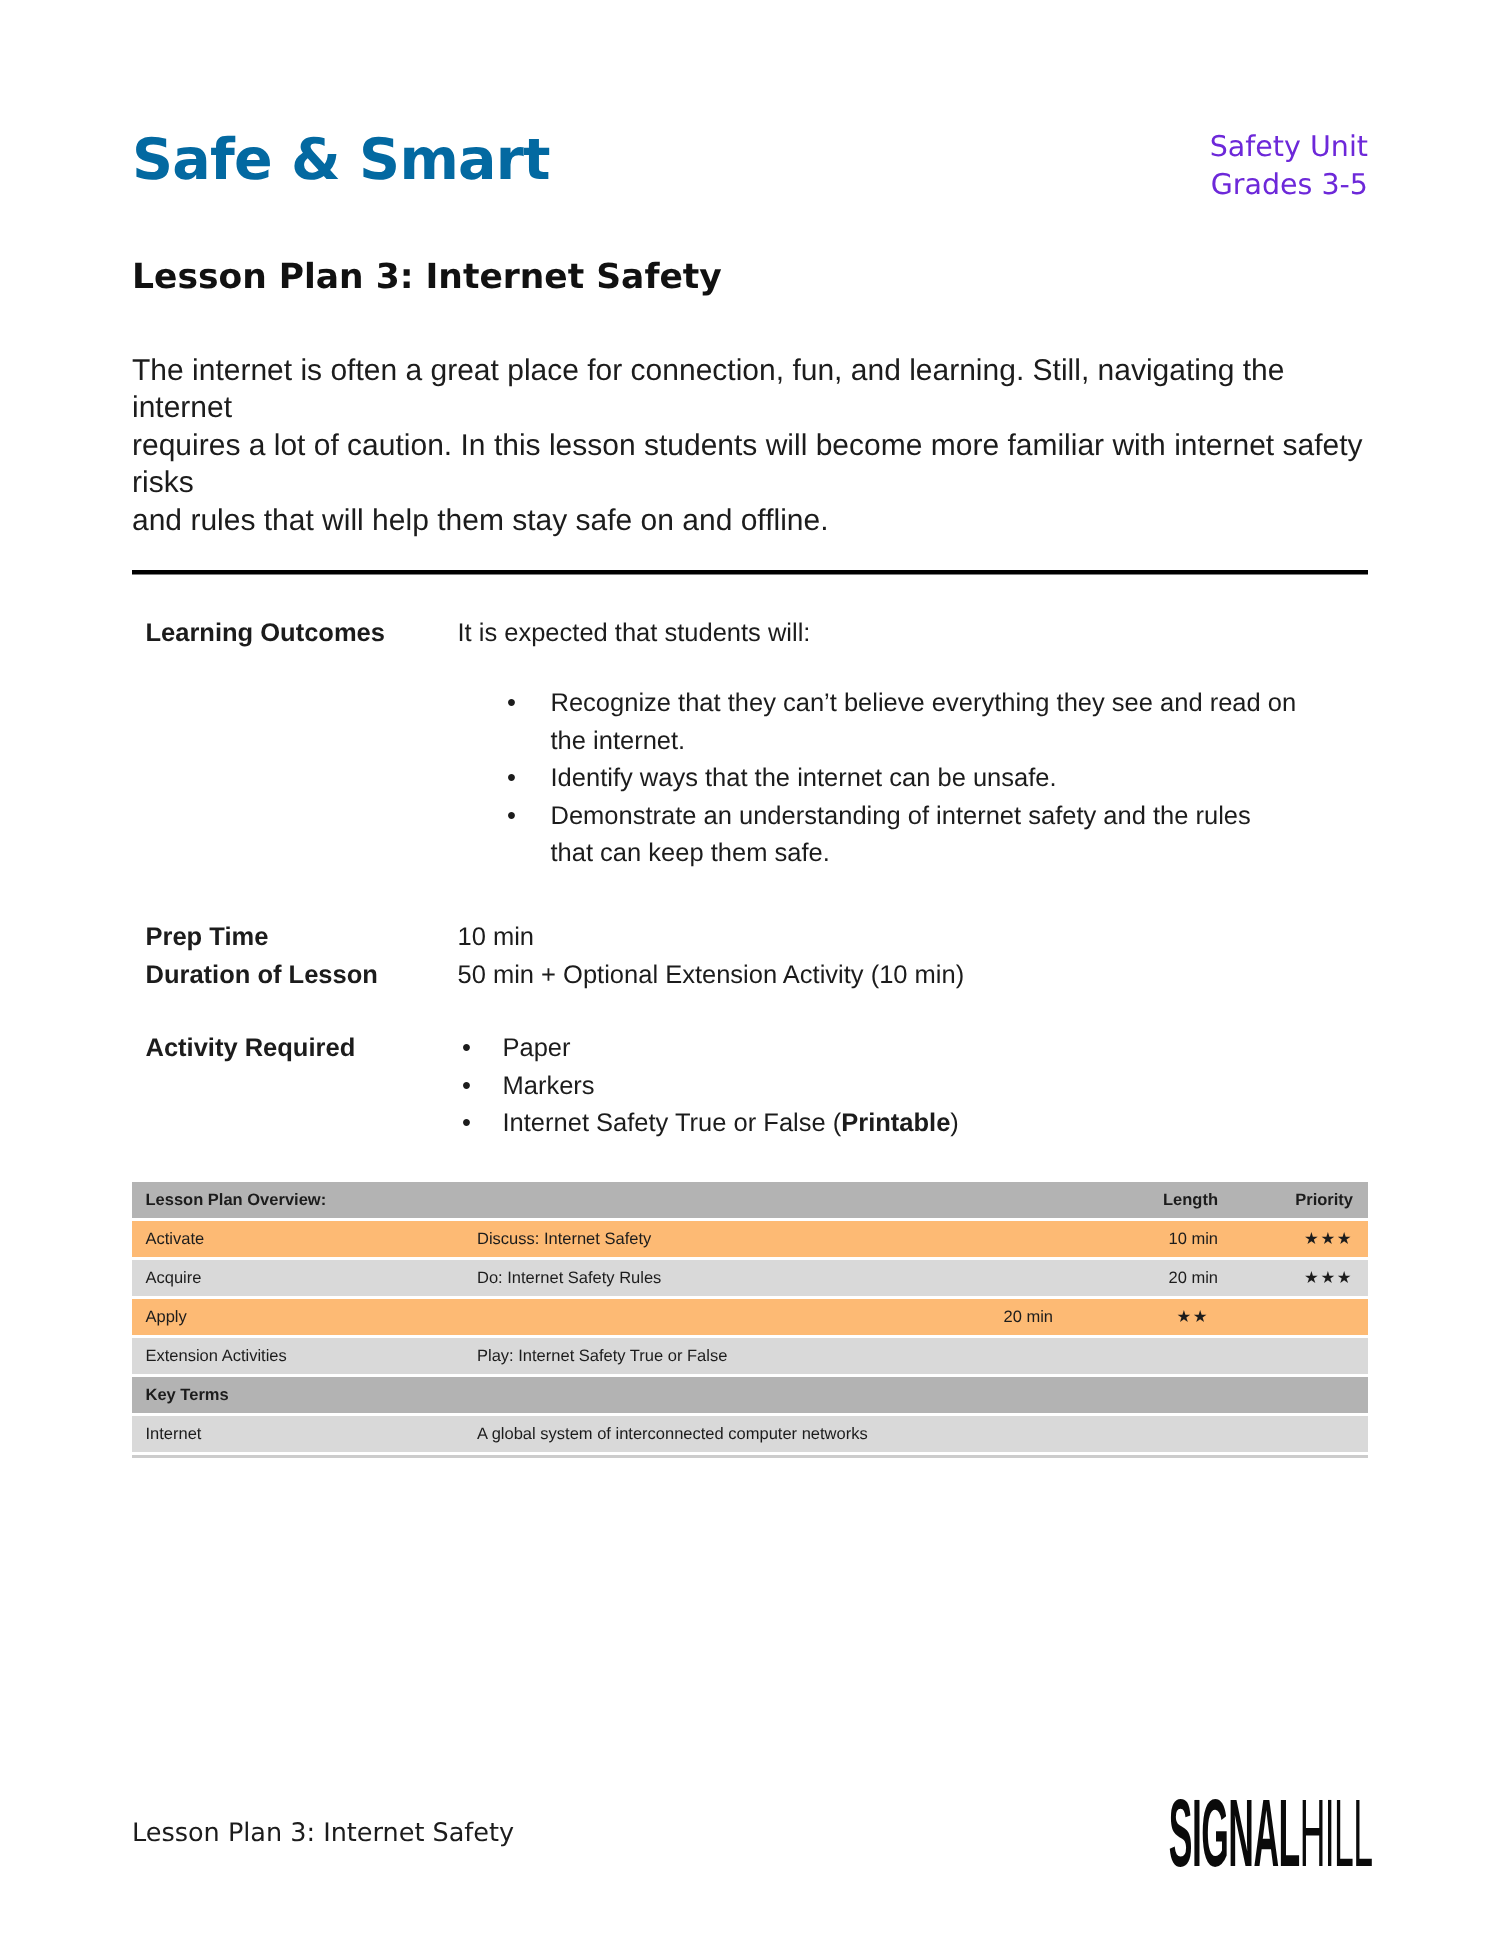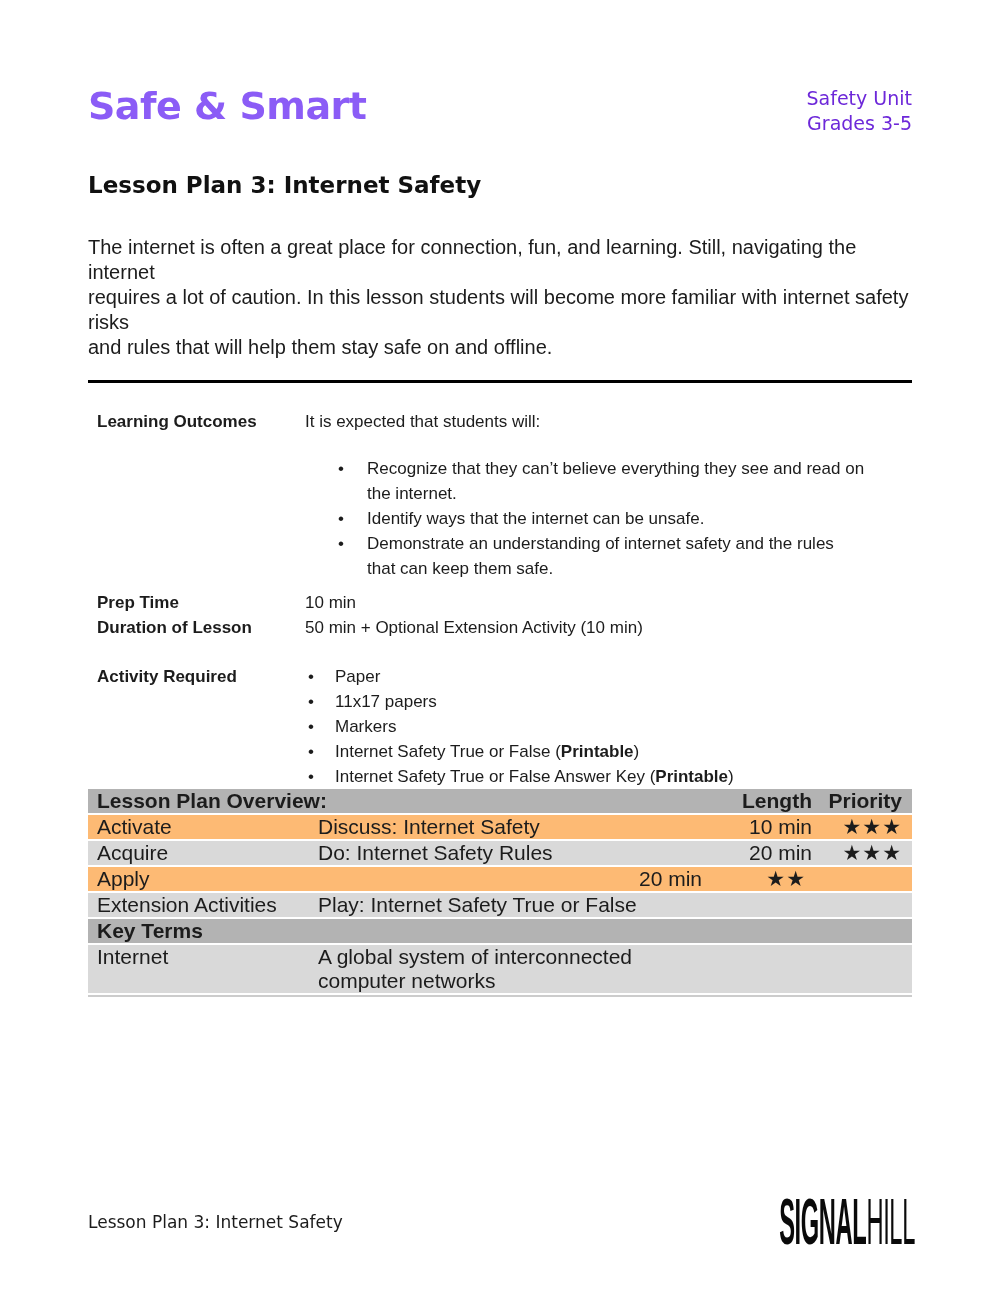--- a/index.html
+++ b/index.html
@@ -21,21 +21,21 @@
     display: flex;
     justify-content: space-between;
     align-items: flex-start;
   }
   .brand-title {
     font-family: "DejaVu Sans", sans-serif;
     font-size: 38px;
     font-weight: 800;
     letter-spacing: -0.5px;
     line-height: 44px;
-    color: #8b5cf6;
+    color: #0369a1;
   }
   .unit-info {
     text-align: right;
     font-family: "DejaVu Sans", sans-serif;
     font-size: 19px;
     font-weight: 400;
     line-height: 25px;
     color: #6d28d9;
     margin-top: 2px;
   }
@@ -61,33 +61,33 @@
     background: #000;
     border: none;
   }
 
   
   .details { margin-top: 26px; padding-left: 9px; }
   .def-row { display: grid; grid-template-columns: 208px 1fr; }
   .def-label { font-weight: 700; font-size: 17px; line-height: 25px; }
   .def-value { font-size: 17px; line-height: 25px; white-space: pre-line; }
   .row-gap-lg { margin-top: 24px; }
-  .row-gap-md { margin-top: 9px; }
+  .row-gap-md { margin-top: 31px; }
 
   ul.bullets { list-style: none; margin: 0; padding: 0; }
   ul.bullets li { position: relative; font-size: 17px; line-height: 25px; white-space: pre-line; }
   ul.outcome-bullets { margin-top: 22px; }
   ul.outcome-bullets li { padding-left: 62px; }
   ul.outcome-bullets li::before { content: "•"; position: absolute; left: 33px; }
   ul.material-bullets li { padding-left: 30px; }
   ul.material-bullets li::before { content: "•"; position: absolute; left: 3px; }
   ul.bullets li b { font-weight: 700; }
 
   
-  .overview-table { width: 824px; font-size: 21px; }
+  .overview-table { margin-top: 27px; width: 824px; font-size: 11px; }
   .t-row {
     display: grid;
     grid-template-columns: 230px 1fr 110px 96px;
     line-height: 24px;
     border-bottom: 2px solid #ffffff;
   }
   .t-row > div:first-child { padding-left: 9px; }
   .t-head { background: var(--header-bg, #b3b3b3); font-weight: 700; }
   .t-head .t-title { grid-column: 1 / 3; }
   .t-alt { background: var(--alt-bg, #d9d9d9); }
@@ -174,24 +174,22 @@
 
       <div class="def-row">
         <div class="def-label">Duration of Lesson</div>
         <div class="def-value">50 min + Optional Extension Activity (10 min)</div>
       </div>
 
       <div class="def-row row-gap-lg">
         <div class="def-label">Activity Required</div>
         <ul class="bullets material-bullets">
           <li><span>Paper</span></li>
-          <li><span>11x17 papers</span></li>
           <li><span>Markers</span></li>
           <li><span>Internet Safety True or False (</span><b>Printable</b><span>)</span></li>
-          <li><span>Internet Safety True or False Answer Key (</span><b>Printable</b><span>)</span></li>
         </ul>
       </div>
     </div>
 
     <div class="overview-table">
       <div class="t-row t-head">
         <div class="t-title">Lesson Plan Overview:</div>
         <div class="col-length">Length</div>
         <div class="col-priority" style="letter-spacing:0">Priority</div>
       </div>

